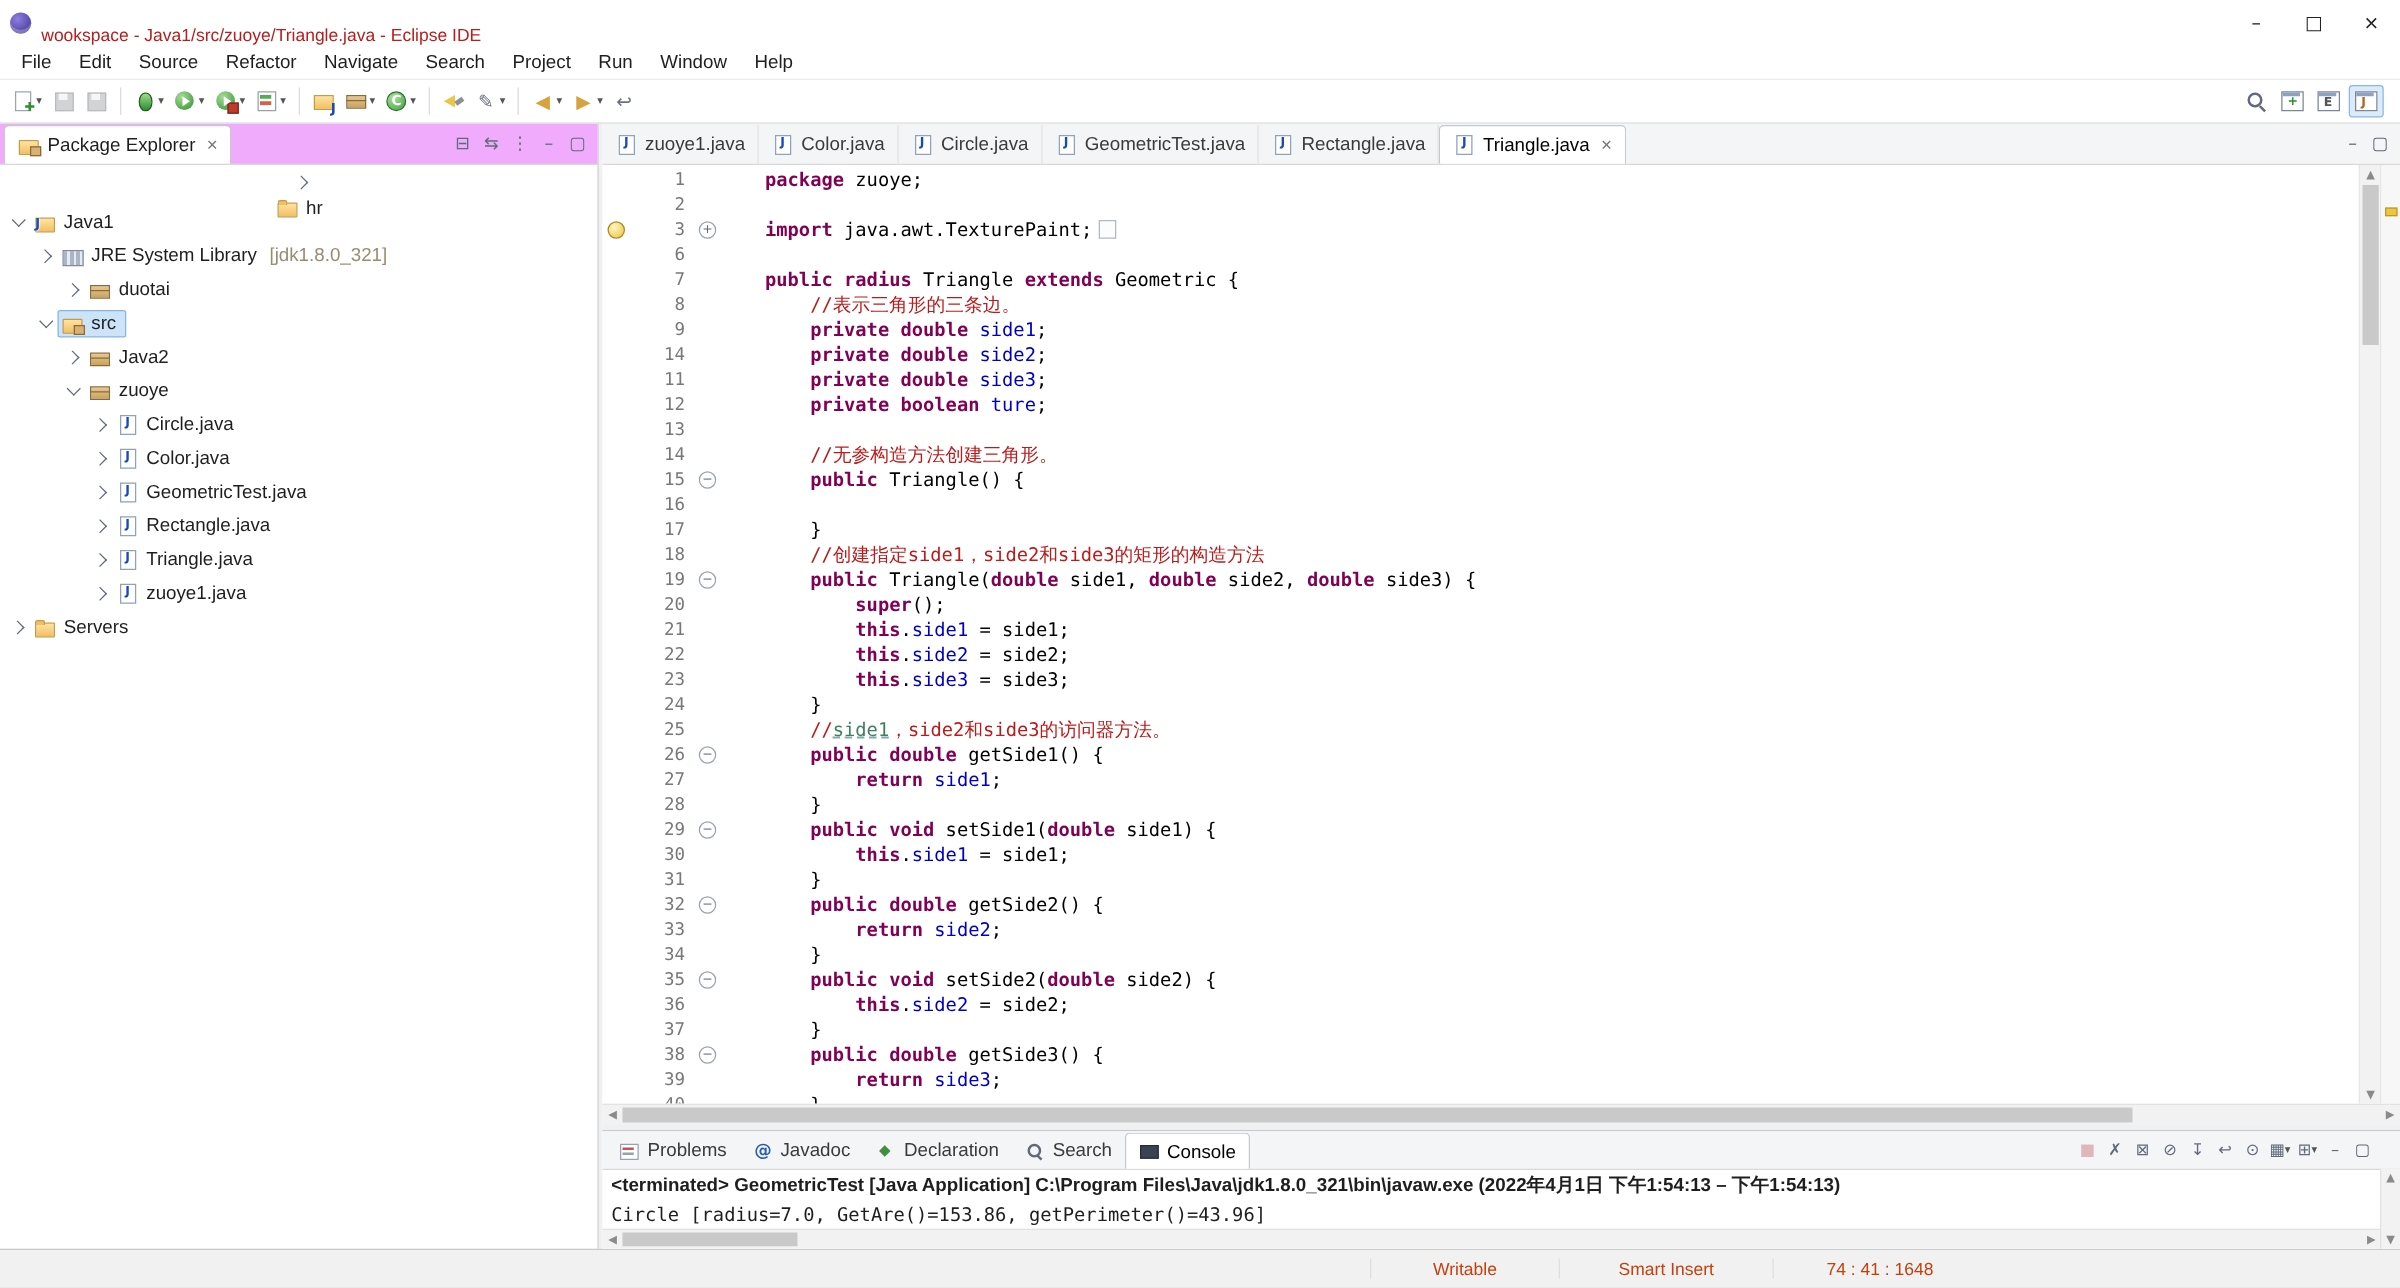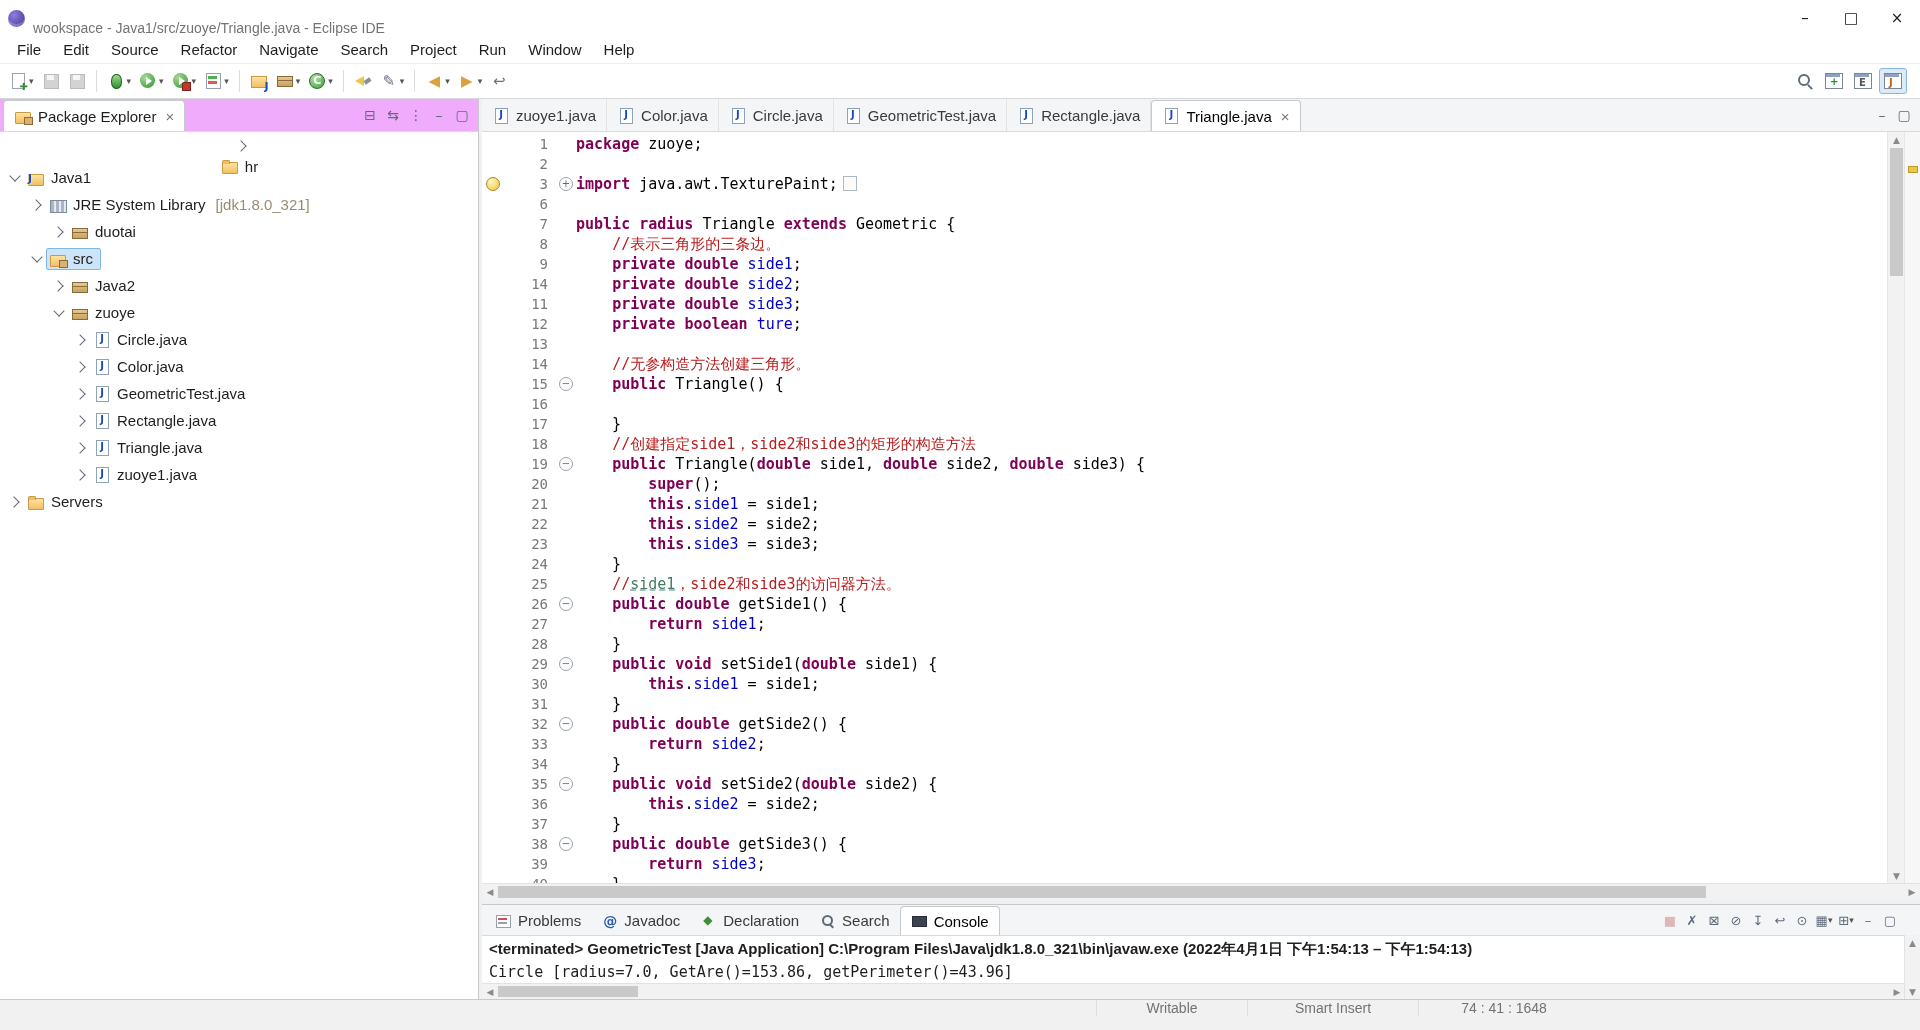--- a/index.html
+++ b/index.html
@@ -3,21 +3,21 @@
 <meta charset="utf-8">
 <style>
   html,body{margin:0;padding:0;background:#d7d7d7;}
   .app{width:1920px;height:1030px;display:flex;flex-direction:column;background:#fff;
        font-family:"Liberation Sans","DejaVu Sans",sans-serif;color:#1e1e1e;overflow:hidden;position:relative;}
 
   
   .titlebar{flex:0 0 30px;display:flex;align-items:center;background:#fff;padding-left:8px;gap:8px;}
   .app-icon{width:17px;height:17px;border-radius:50%;background:radial-gradient(circle at 35% 30%,#8d7fe0,#3b2e8c);
             box-shadow:inset 0 -3px 0 rgba(255,255,255,.25);flex:0 0 17px;}
-  .title-text{font-size:14px;color:#737373;margin-top:20px;}
+  .title-text{font-size:14px;color:#b91c1c;margin-top:20px;}
   .win-controls{margin-left:auto;display:flex;height:100%;}
   .win-btn{width:46px;height:100%;display:flex;align-items:center;justify-content:center;font-size:15px;color:#222;
            font-family:"DejaVu Sans",sans-serif;}
 
   
   .menubar{flex:0 0 27px;display:flex;align-items:center;padding-left:6px;background:#fff;font-size:15px;}
   .menu-item{padding:3px 11px;border-radius:3px;}
 
   
   .toolbar{flex:0 0 34px;display:flex;align-items:center;background:#fff;border-top:1px solid #ececec;
@@ -121,21 +121,21 @@
   .editor-body{flex:1;position:relative;min-height:0;background:#fff;overflow:hidden;}
   #code-lines{position:absolute;top:2px;left:0;right:33px;bottom:0;overflow:hidden;}
   .cline{display:flex;height:20px;line-height:20px;font-family:"DejaVu Sans Mono","Liberation Mono",monospace;font-size:15px;}
   .ann{width:22px;flex:0 0 22px;display:flex;align-items:center;justify-content:center;}
   .ann-bulb{width:12px;height:12px;border-radius:50%;background:radial-gradient(circle at 35% 30%,#fff6c0,#ecc43e);
             border:1px solid #a8871f;}
   .lnum{width:44px;flex:0 0 44px;text-align:right;padding-right:8px;color:#787878;font-size:14px;}
   .foldc{width:20px;flex:0 0 20px;display:flex;align-items:center;justify-content:center;}
   .fold-circle{width:12px;height:12px;border:1px solid #99a2ad;border-radius:50%;color:#5f6b7a;font-size:10px;
                display:flex;align-items:center;justify-content:center;background:#fff;font-family:"DejaVu Sans",sans-serif;}
-  .code{white-space:pre;flex:1;min-width:0;}
+  .code{white-space:pre;flex:1;min-width:0;margin-left:36px;}
   .tk-kw{color:#7f0055;font-weight:bold;}
   .tk-pl{color:#000;}
   .tk-cm{color:#b91c1c;}
   .tk-cmu{color:#3f7f5f;text-decoration:underline;text-decoration-style:dashed;text-decoration-color:#8aa;}
   .tk-fld{color:#0000c0;}
   .fold-box{display:inline-block;width:12px;height:13px;border:1px solid #b0b8c0;margin-left:5px;vertical-align:-2px;background:#fcfcfc;}
 
   .vscroll{position:absolute;top:0;right:15px;bottom:0;width:17px;background:#f2f2f2;border-left:1px solid #e6e6e6;}
   .vs-arrow{height:15px;display:flex;align-items:center;justify-content:center;color:#8a8a8a;font-size:9px;
             font-family:"DejaVu Sans",sans-serif;}
@@ -174,22 +174,22 @@
   .bico{width:17px;height:16px;display:inline-block;position:relative;flex:0 0 17px;}
   .bico-problems::before{content:"";position:absolute;top:2px;left:1px;width:13px;height:11px;background:#fff;border:1px solid #98a2ae;}
   .bico-problems::after{content:"";position:absolute;top:5px;left:3px;width:9px;height:2px;background:#c45454;box-shadow:0 4px 0 #98a2ae;}
   .bico-javadoc::before{content:"@";position:absolute;top:0;left:2px;font:bold 14px "DejaVu Sans",sans-serif;color:#2a5db0;}
   .bico-decl::before{content:"◆";position:absolute;top:0;left:3px;font-size:12px;color:#3f8f3f;font-family:"DejaVu Sans",sans-serif;}
   .bico-console::before{content:"";position:absolute;top:3px;left:1px;width:13px;height:9px;background:#3b4252;border:1px solid #262c38;}
   .bico-mag::before{content:"";position:absolute;left:3px;top:2px;width:7px;height:7px;border:2px solid #5f6b7a;border-radius:50%;}
   .bico-mag::after{content:"";position:absolute;right:2px;bottom:2px;width:5px;height:2px;background:#5f6b7a;transform:rotate(45deg);}
 
   
-  .statusbar{flex:0 0 30px;background:#f1f1f1;border-top:1px solid #c9c9c9;display:flex;align-items:flex-start;
-             font-size:14px;color:#737373;}
+  .statusbar{flex:0 0 30px;background:#f1f1f1;border-top:1px solid #c9c9c9;display:flex;align-items:center;
+             font-size:14px;color:#c2410c;}
   .sb-fill{flex:1;}
   .sb-cell{display:flex;align-items:center;justify-content:center;border-left:1px solid #dedede;}
   .sb-writable{width:150px;}
   .sb-insert{width:170px;}
   .sb-pos{width:170px;}
   .sb-tail{width:330px;border-left:1px solid #dedede;}
 </style>
 </head>
 <body>
 

